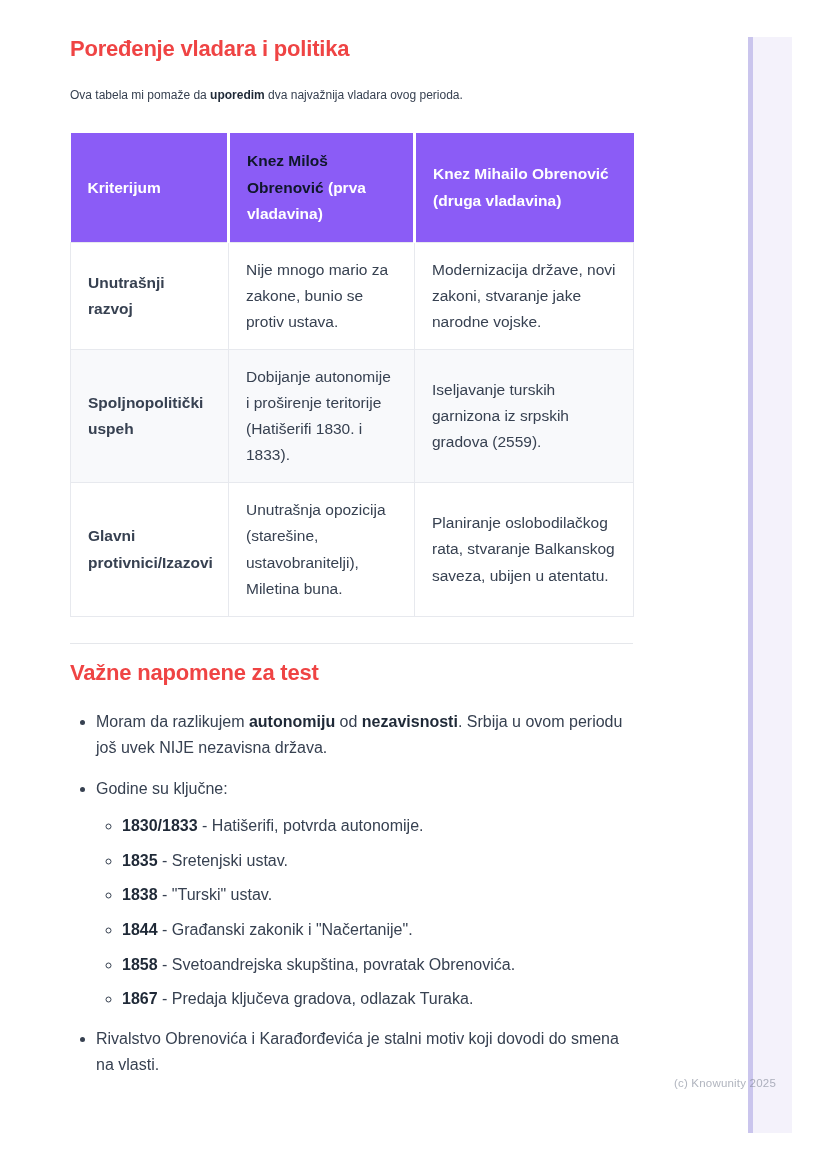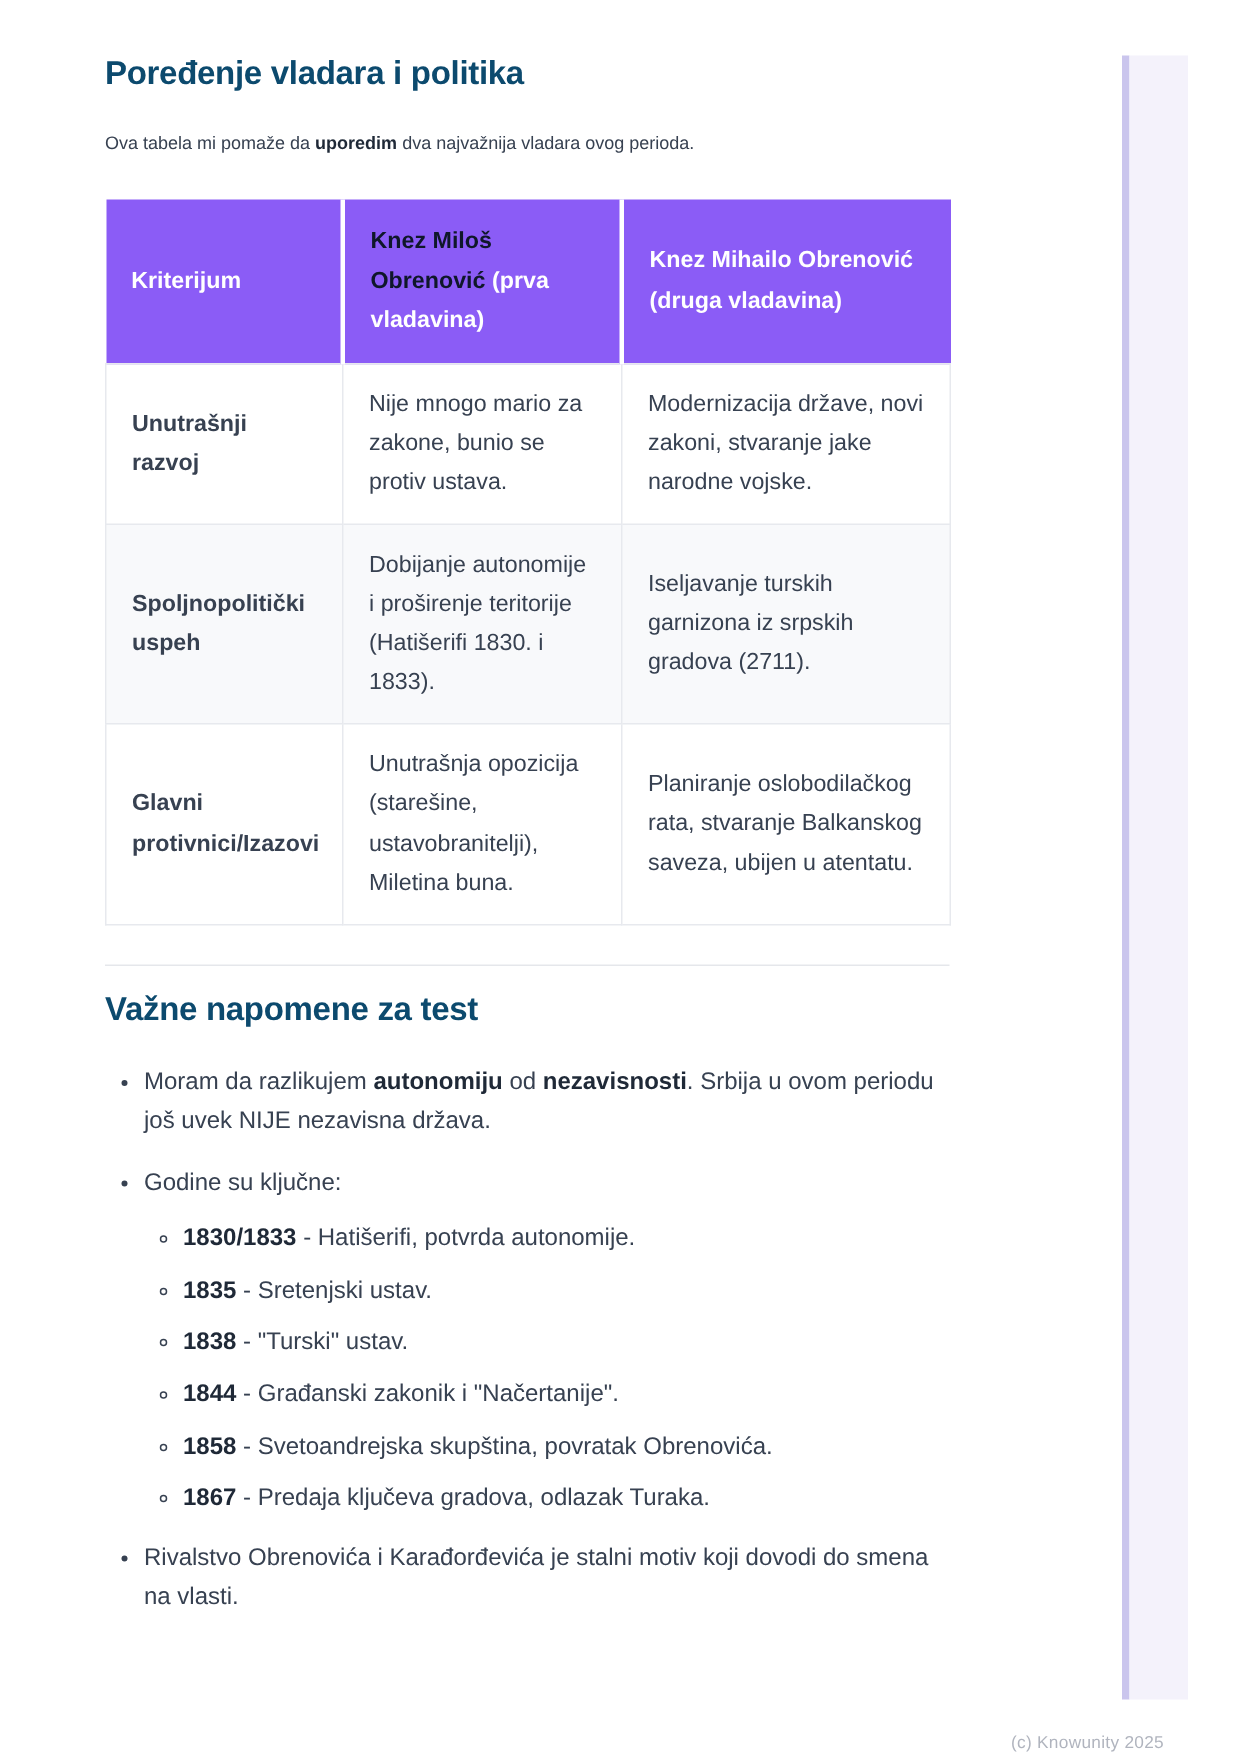--- a/index.html
+++ b/index.html
@@ -7,26 +7,26 @@
     width:828px; height:1171px;
     background:#ffffff;
     font-family:"Liberation Sans", sans-serif;
     position:relative; overflow:hidden;
     color:#374151;
   }
 
   
   .side-line  { position:absolute; left:748px; top:37px; width:5px;  height:1096px; background:#cac5ed; }
   .side-strip { position:absolute; left:753px; top:37px; width:39px; height:1096px; background:#f4f2fb; }
-  .watermark  { position:absolute; right:52px; top:1156px; font-size:11.5px; color:rgba(128,134,150,0.62); z-index:2; letter-spacing:0.2px; }
+  .watermark  { position:absolute; right:52px; top:1077px; font-size:11.5px; color:rgba(128,134,150,0.62); z-index:2; letter-spacing:0.2px; }
 
   .content { position:absolute; left:70px; top:36px; width:564px; }
 
   h2.sec {
-    font-size:22px; font-weight:bold; color:#0c4a6e;
+    font-size:22px; font-weight:bold; color:#ef4444;
     margin:0; letter-spacing:-0.2px; line-height:1.2;
   }
   .intro { font-size:12px; margin:25px 0 0; color:#374151; line-height:1.4; }
 
   table.cmp { border-collapse:collapse; margin-top:29px; width:563px; table-layout:fixed; }
   col.c1 { width:158px; } col.c2 { width:186px; } col.c3 { width:219px; }
   table.cmp th {
     background:#8b5cf6; color:#ffffff; font-weight:bold; text-align:left;
     padding:15px 17px; font-size:15.5px; line-height:1.7; vertical-align:middle;
   }
@@ -78,21 +78,21 @@
     </thead>
     <tbody>
       <tr>
         <td class="crit">Unutrašnji razvoj</td>
         <td>Nije mnogo mario za zakone, bunio se protiv ustava.</td>
         <td>Modernizacija države, novi zakoni, stvaranje jake narodne vojske.</td>
       </tr>
       <tr>
         <td class="crit">Spoljnopolitički uspeh</td>
         <td>Dobijanje autonomije i proširenje teritorije (Hatišerifi 1830. i 1833).</td>
-        <td>Iseljavanje turskih garnizona iz srpskih gradova (2711).</td>
+        <td>Iseljavanje turskih garnizona iz srpskih gradova (2559).</td>
       </tr>
       <tr>
         <td class="crit">Glavni protivnici/Izazovi</td>
         <td>Unutrašnja opozicija (starešine, ustavobranitelji), Miletina buna.</td>
         <td>Planiranje oslobodilačkog rata, stvaranje Balkanskog saveza, ubijen u atentatu.</td>
       </tr>
     </tbody>
   </table>
 
   <hr class="divider">

